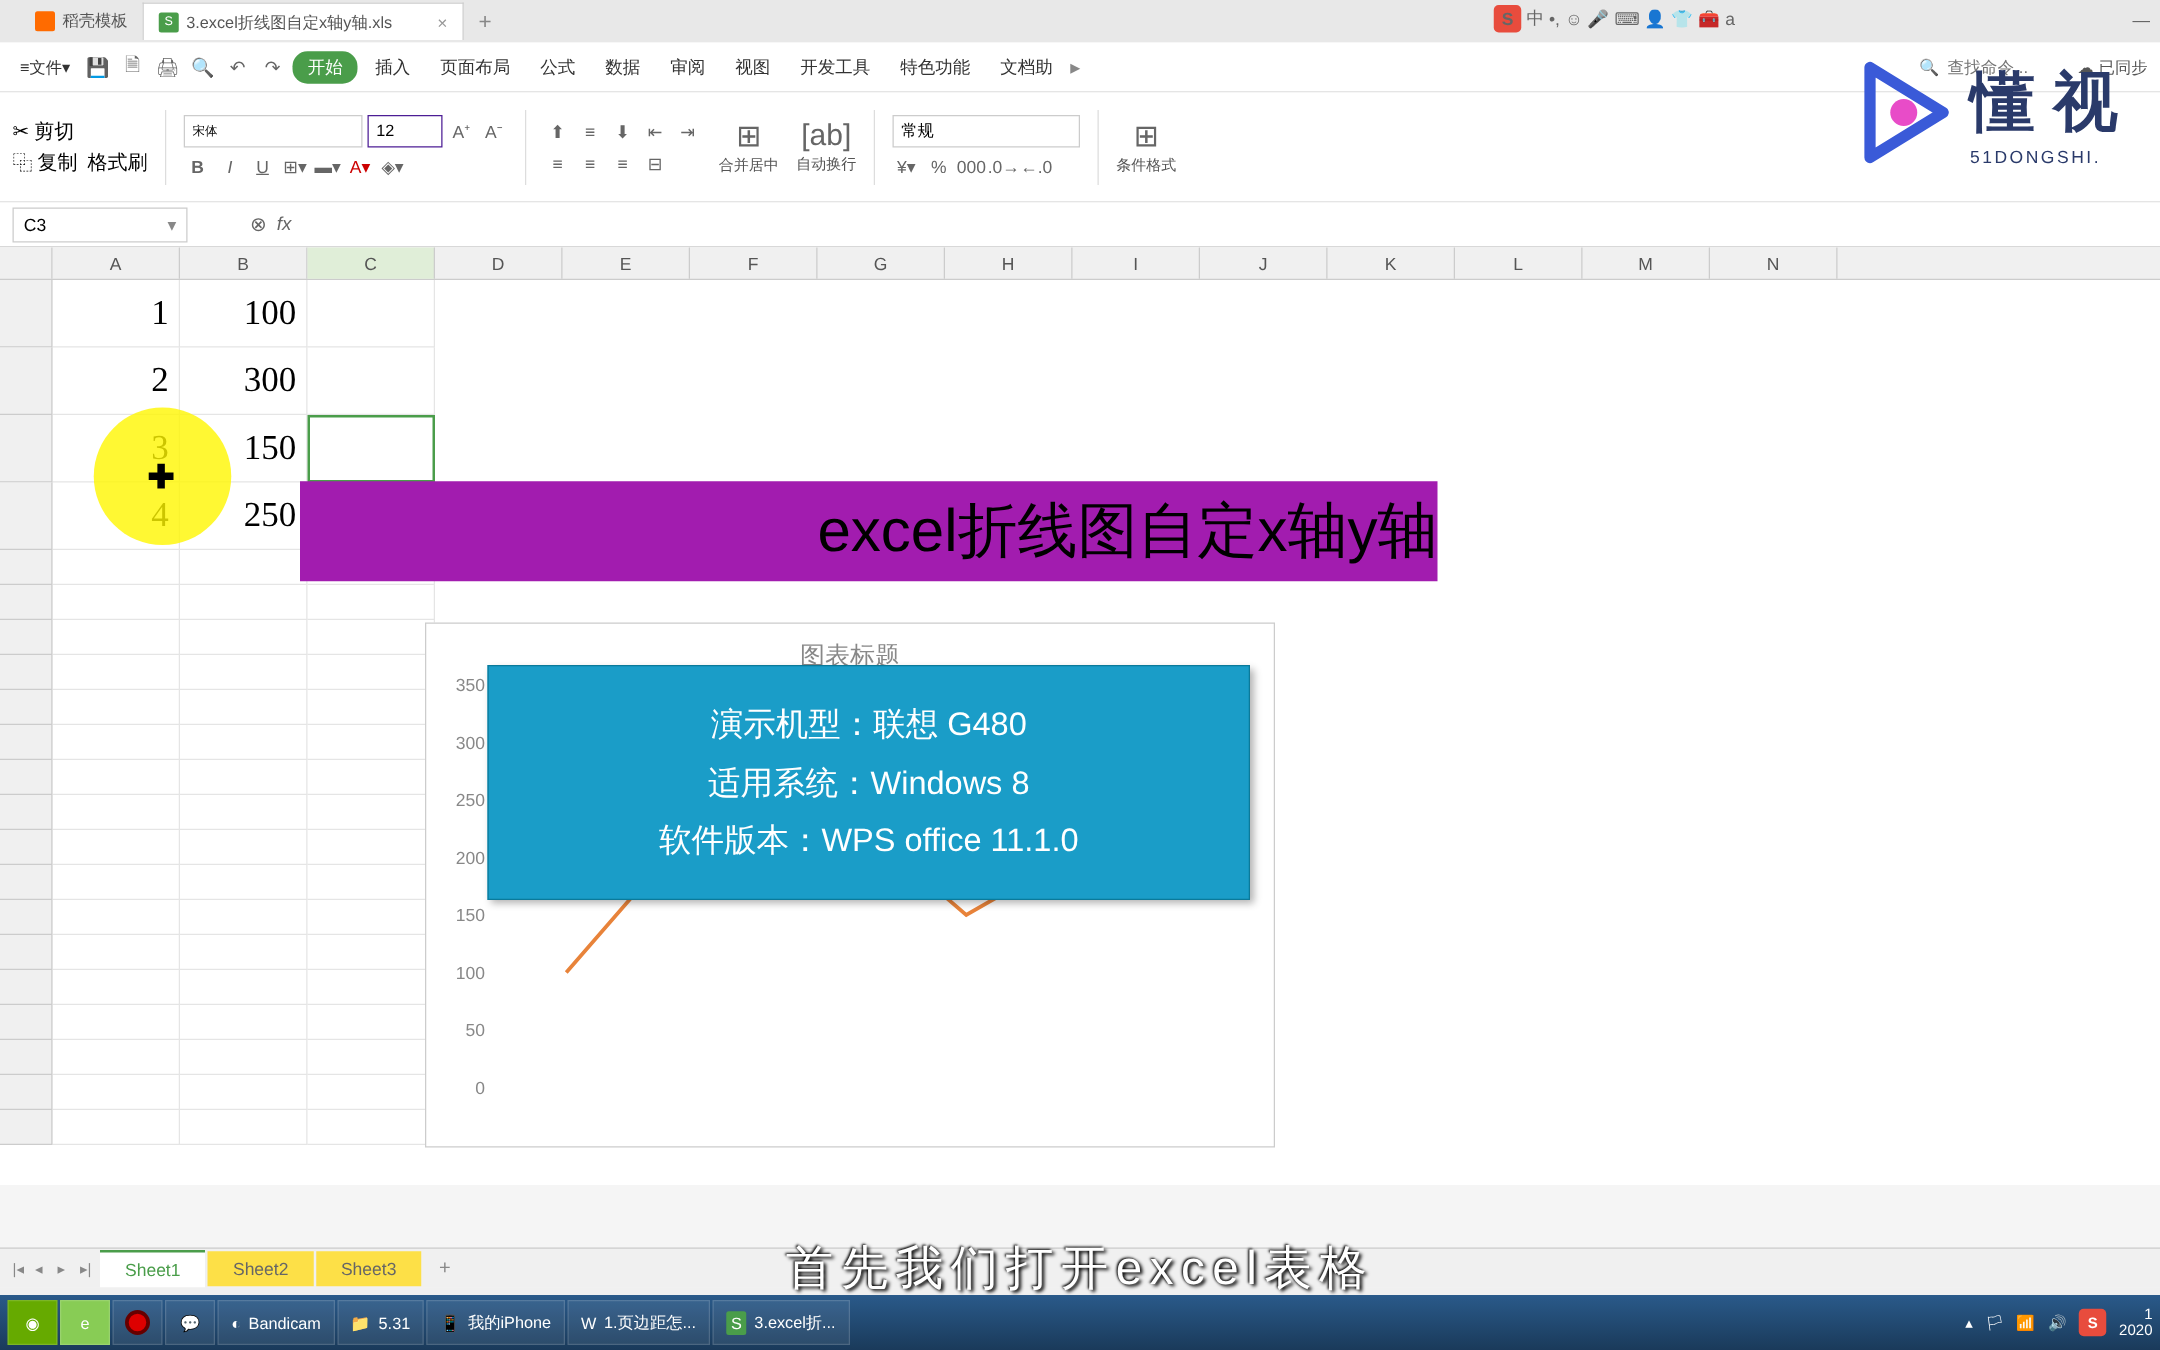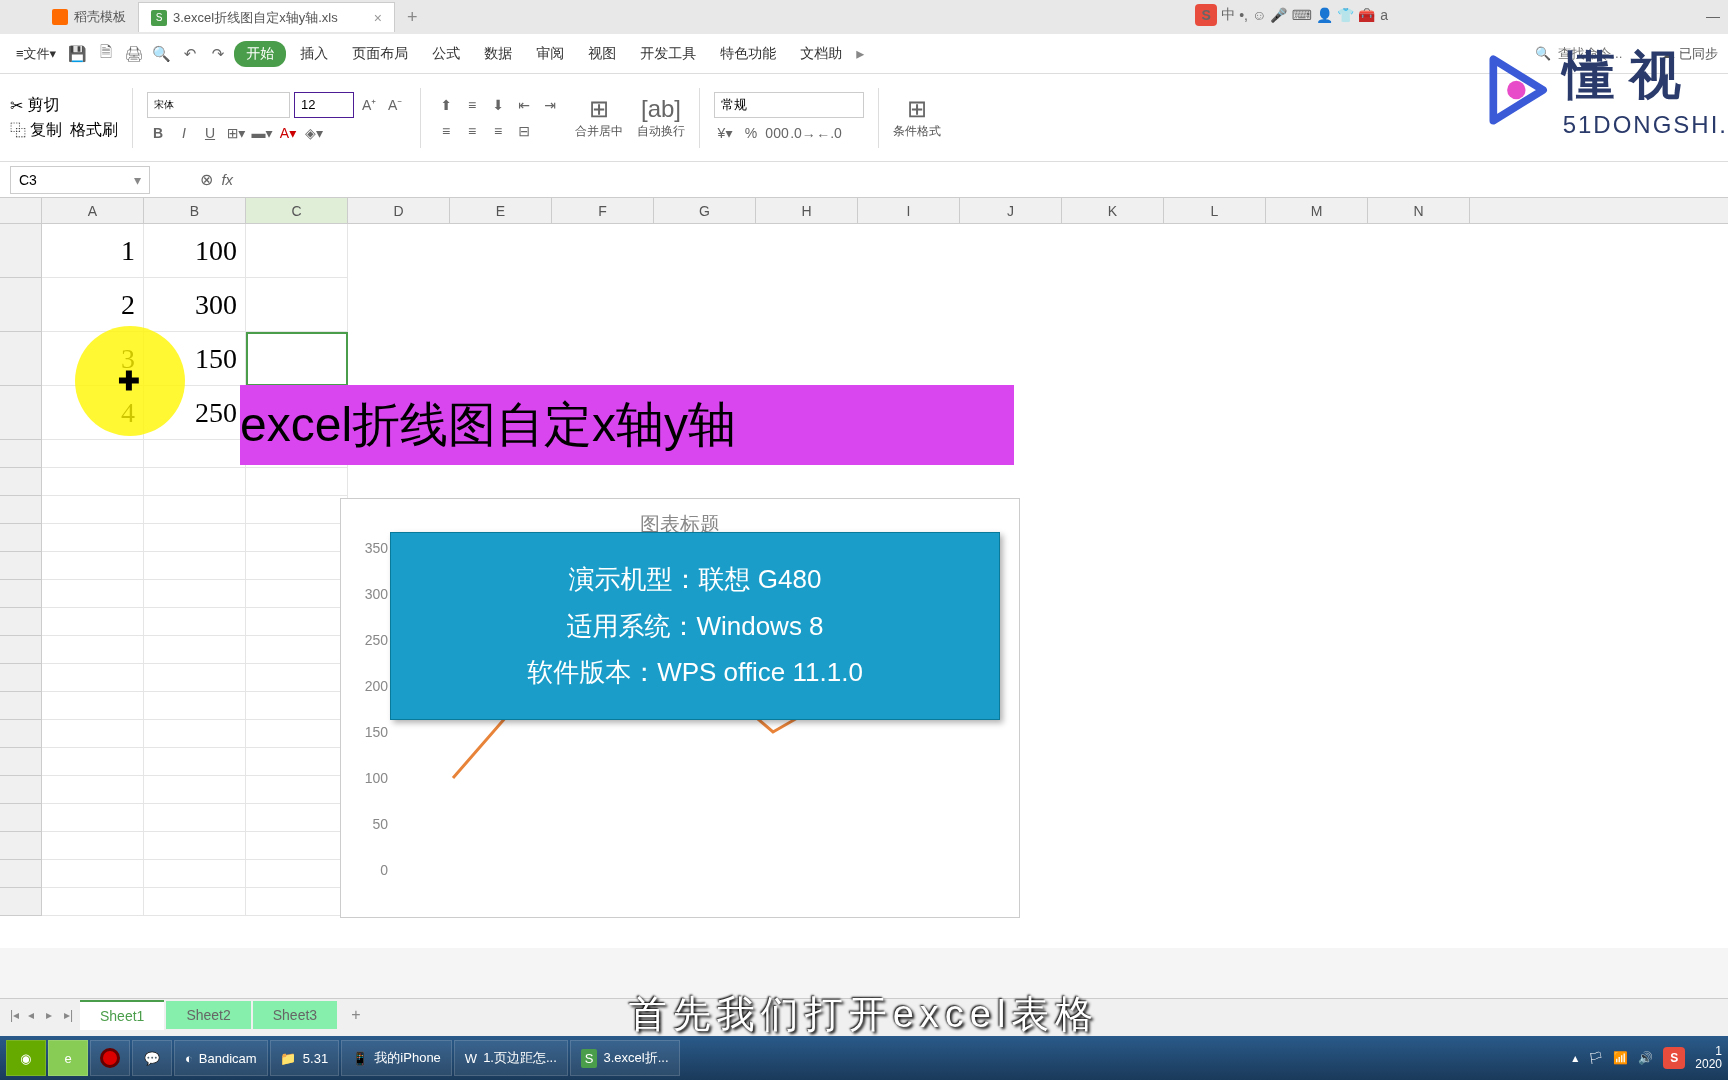--- a/index.html
+++ b/index.html
@@ -1,18 +1,18 @@
 <!DOCTYPE html>
 <html><head>
 <meta charset="utf-8">
 <style>
 * { margin: 0; padding: 0; box-sizing: border-box; font-family: "Microsoft YaHei", sans-serif; }
 body { width: 1728px; height: 1080px; overflow: hidden; background: #f5f5f5; position: relative; }
 
-.tabs-bar { height: 34px; background: #e8e8e8; display: flex; align-items: center; padding-left: 40px; }
+.tabs-bar { height: 34px; background: #e8e8e8; display: flex; align-items: center; padding-left: 16px; }
 .tab { height: 30px; padding: 0 12px; display: flex; align-items: center; gap: 6px; font-size: 13px; color: #555; }
 .tab.doc-tab { background: #fff; border: 1px solid #ccc; border-bottom: none; }
 .tab .close-x { color: #999; font-size: 14px; cursor: pointer; margin-left: 30px; }
 .tab.add-tab { color: #888; font-size: 18px; }
 .docker-icon { width: 16px; height: 16px; background: #ff6b00; border-radius: 2px; }
 .doc-icon-s { width: 16px; height: 16px; background: #4a9d4a; border-radius: 2px; color: #fff; font-size: 10px; text-align: center; line-height: 16px; }
 
 .menu-bar { height: 40px; background: #fff; border-bottom: 1px solid #ddd; display: flex; align-items: center; padding: 0 10px; gap: 4px; }
 .file-btn { font-size: 13px; color: #333; padding: 4px 6px; }
 .qat-icon { width: 24px; height: 24px; display: flex; align-items: center; justify-content: center; color: #666; font-size: 15px; }
@@ -54,29 +54,29 @@
 .row.short .cell { line-height: 28px; font-size: 14px; }
 
 .yellow-hl { position: absolute; width: 110px; height: 110px; background: #fff600; border-radius: 50%; opacity: 0.8; z-index: 5; pointer-events: none; }
 .cursor-cross { position: absolute; font-size: 26px; color: #000; z-index: 10; font-weight: bold; pointer-events: none; }
 
 .chart-box { position: absolute; left: 340px; top: 300px; width: 680px; height: 420px; background: #fff; border: 1px solid #ccc; z-index: 3; padding: 12px; }
 .chart-title { text-align: center; font-size: 20px; color: #888; margin-bottom: 10px; }
 .chart-plot { position: relative; height: 350px; margin-left: 40px; }
 .y-tick { position: absolute; left: -40px; font-size: 14px; color: #888; width: 35px; text-align: right; }
 
-.title-overlay { position: absolute; left: 240px; top: 385px; width: 774px; height: 80px; background: #d946ef; z-index: 20; display: flex; align-items: center; justify-content: flex-start; font-size: 48px; color: #000; font-weight: 400; }
+.title-overlay { position: absolute; left: 240px; top: 385px; width: 910px; height: 80px; background: #a21caf; z-index: 20; display: flex; align-items: center; justify-content: flex-end; font-size: 48px; color: #000; font-weight: 400; }
 .info-overlay { position: absolute; left: 390px; top: 532px; width: 610px; height: 188px; background: #1a9dc8; z-index: 20; display: flex; flex-direction: column; align-items: center; justify-content: center; color: #fff; font-size: 26px; line-height: 1.8; border: 1px solid #0a7a9a; box-shadow: 3px 3px 6px rgba(0,0,0,0.3); font-family: "Consolas", monospace; }
 
 .subtitle-overlay { position: absolute; left: 0; bottom: 40px; width: 100%; text-align: center; font-size: 38px; color: #fff; z-index: 30; text-shadow: 2px 2px 3px #000, -1px -1px 2px #000; letter-spacing: 6px; }
 
 .sheet-tabs { position: absolute; bottom: 50px; left: 0; width: 100%; height: 32px; background: #f0f0f0; border-top: 1px solid #ccc; display: flex; align-items: center; padding-left: 80px; gap: 2px; z-index: 2; }
 .nav-arrows { display: flex; gap: 2px; position: absolute; left: 10px; }
 .nav-arrow { width: 16px; color: #888; font-size: 12px; }
-.sheet-tab { padding: 6px 20px; font-size: 14px; color: #666; background: #86efac; }
+.sheet-tab { padding: 6px 20px; font-size: 14px; color: #666; background: #fde047; }
 .sheet-tab.active { background: #fff; color: #4a9d4a; border-top: 2px solid #4a9d4a; }
 .sheet-add { padding: 6px 12px; color: #888; font-size: 16px; }
 
 .status-bar { position: absolute; bottom: 18px; left: 0; width: 100%; height: 32px; background: #f0f0f0; display: flex; align-items: center; justify-content: flex-end; padding: 0 20px; gap: 12px; font-size: 13px; color: #666; z-index: 2; }
 .zoom-val { min-width: 40px; }
 .zoom-slider { width: 140px; height: 4px; background: #ccc; position: relative; }
 .zoom-thumb { position: absolute; width: 10px; height: 14px; background: #888; top: -5px; left: 50%; }
 
 .taskbar { position: absolute; bottom: 0; left: 0; width: 100%; height: 44px; background: linear-gradient(#2a5a8a, #1a3a5a); display: flex; align-items: center; padding: 0 6px; gap: 2px; z-index: 50; }
 .tb-item { height: 36px; padding: 0 10px; display: flex; align-items: center; gap: 6px; color: #fff; font-size: 13px; background: rgba(255,255,255,0.08); border: 1px solid rgba(255,255,255,0.15); }
@@ -85,21 +85,21 @@
 
 .top-icons { position: absolute; top: 4px; right: 340px; display: flex; gap: 4px; align-items: center; }
 .top-icons span { font-size: 14px; color: #666; }
 .sogou-badge { width: 22px; height: 22px; background: #e84c3d; border-radius: 4px; color: #fff; font-size: 12px; text-align: center; line-height: 22px; font-weight: bold; }
 
 .brand-logo { position: absolute; top: 30px; right: 0; width: 250px; height: 120px; z-index: 40; display: flex; align-items: center; gap: 8px; }
 .logo-play { width: 90px; height: 90px; position: relative; }
 .logo-play svg { width: 100%; height: 100%; }
 .logo-text { display: flex; flex-direction: column; }
 .logo-cn { font-size: 52px; color: #2a3a6a; font-weight: bold; }
-.logo-en { font-size: 24px; color: #2a3a6a; letter-spacing: 2px; }
+.logo-en { font-size: 14px; color: #2a3a6a; letter-spacing: 2px; }
 
 .win-controls { position: absolute; top: 8px; right: 8px; display: flex; gap: 18px; color: #666; font-size: 14px; }
 </style>
 </head>
 <body>
 
 <div class="tabs-bar">
   <div class="tab">
     <span class="docker-icon"></span>
     <span>稻壳模板</span>

